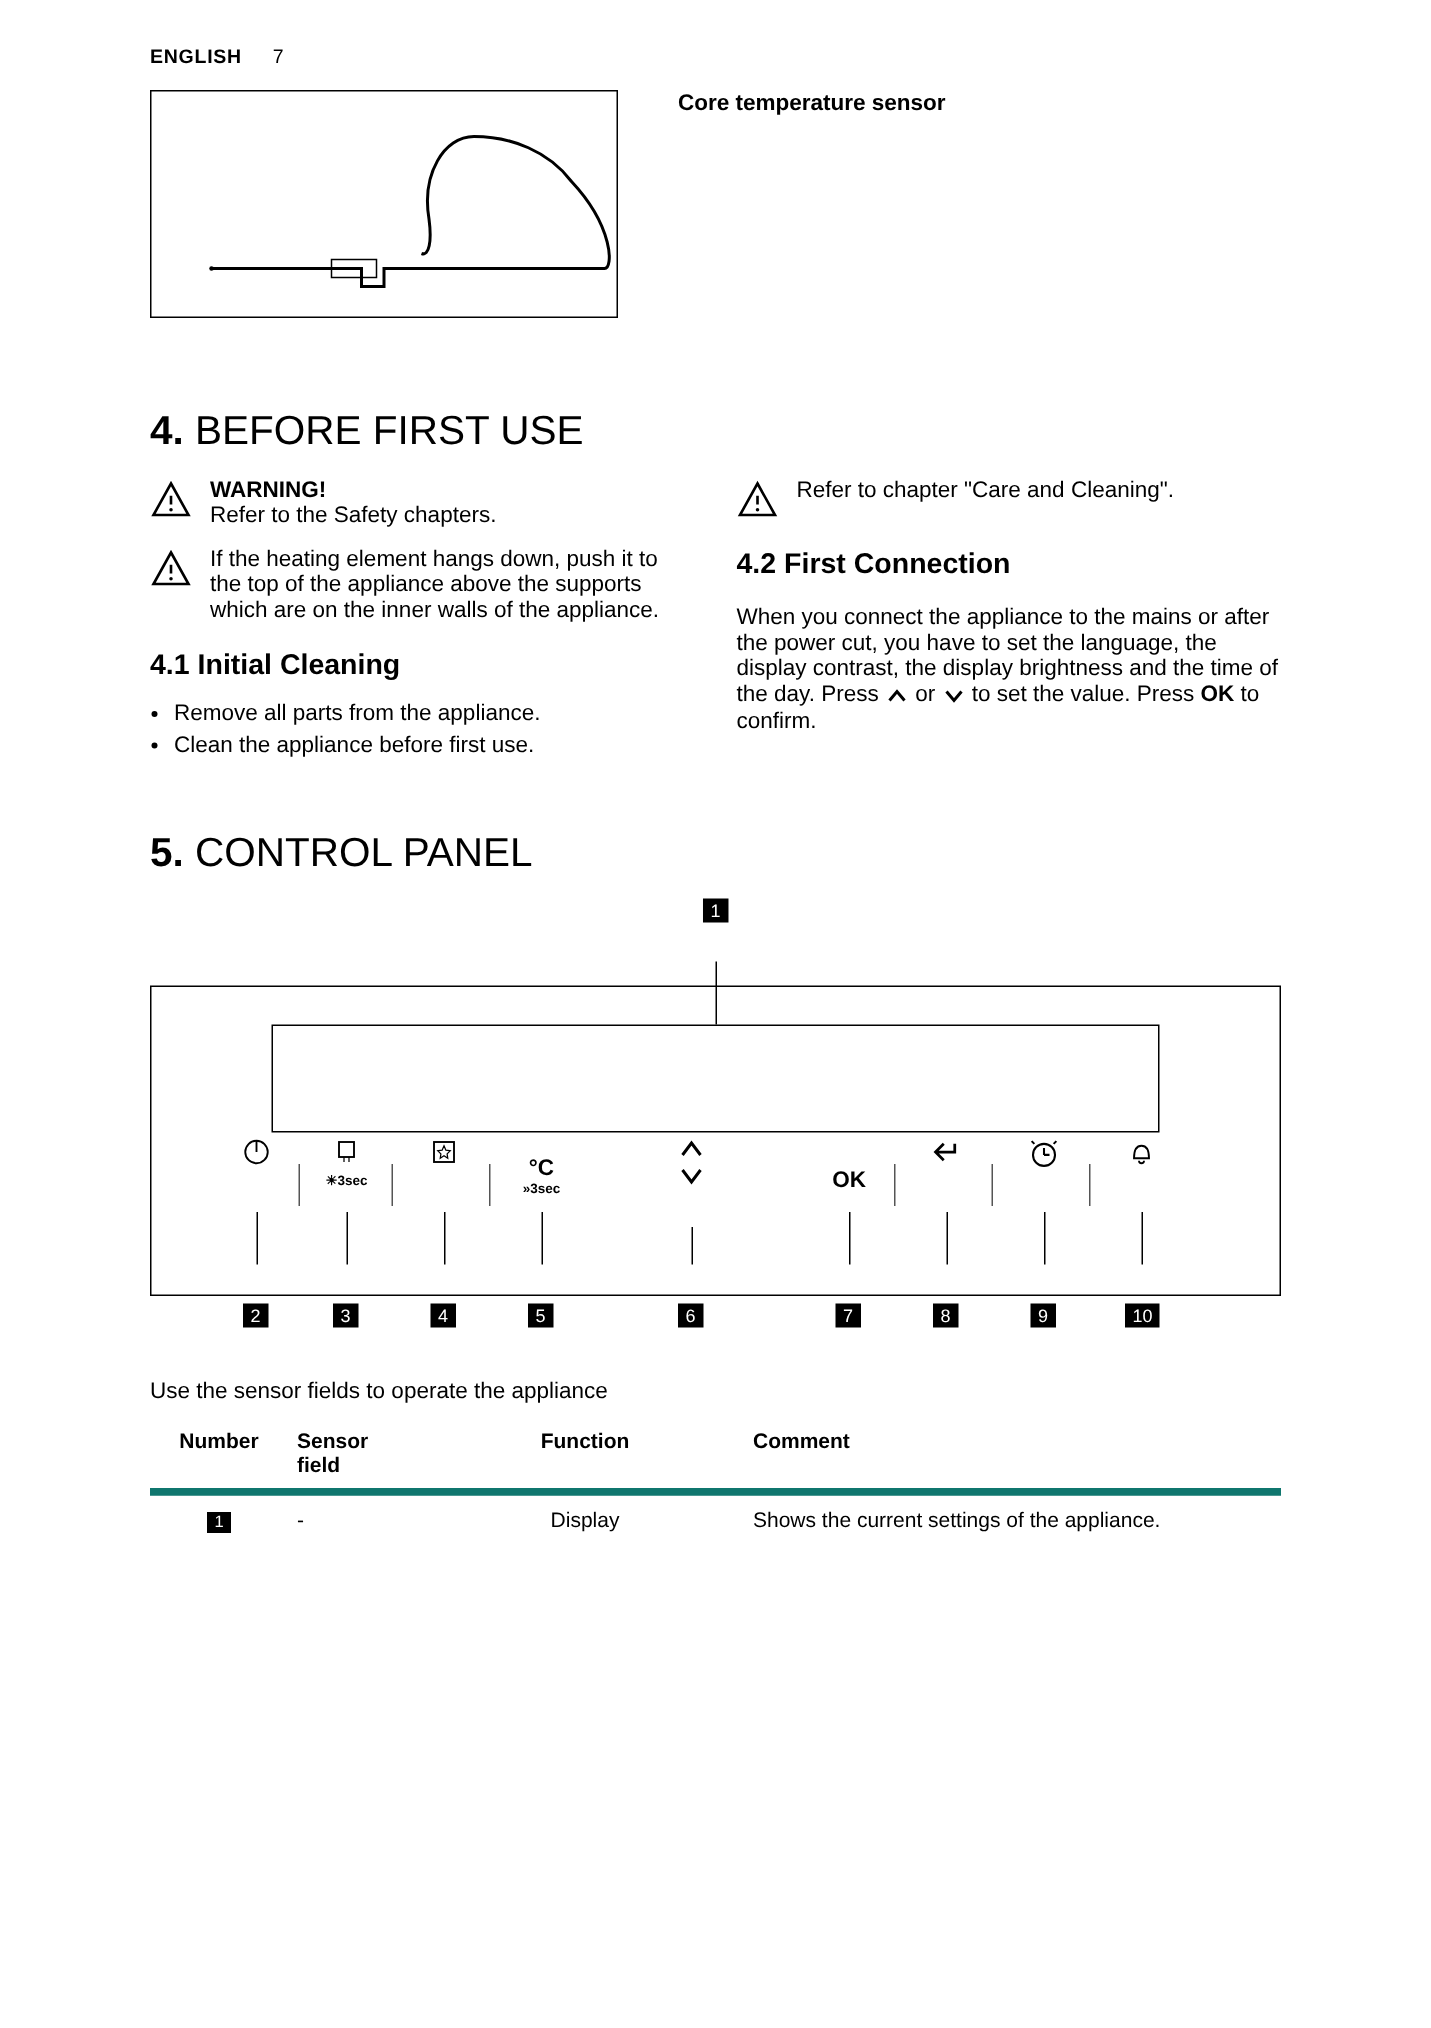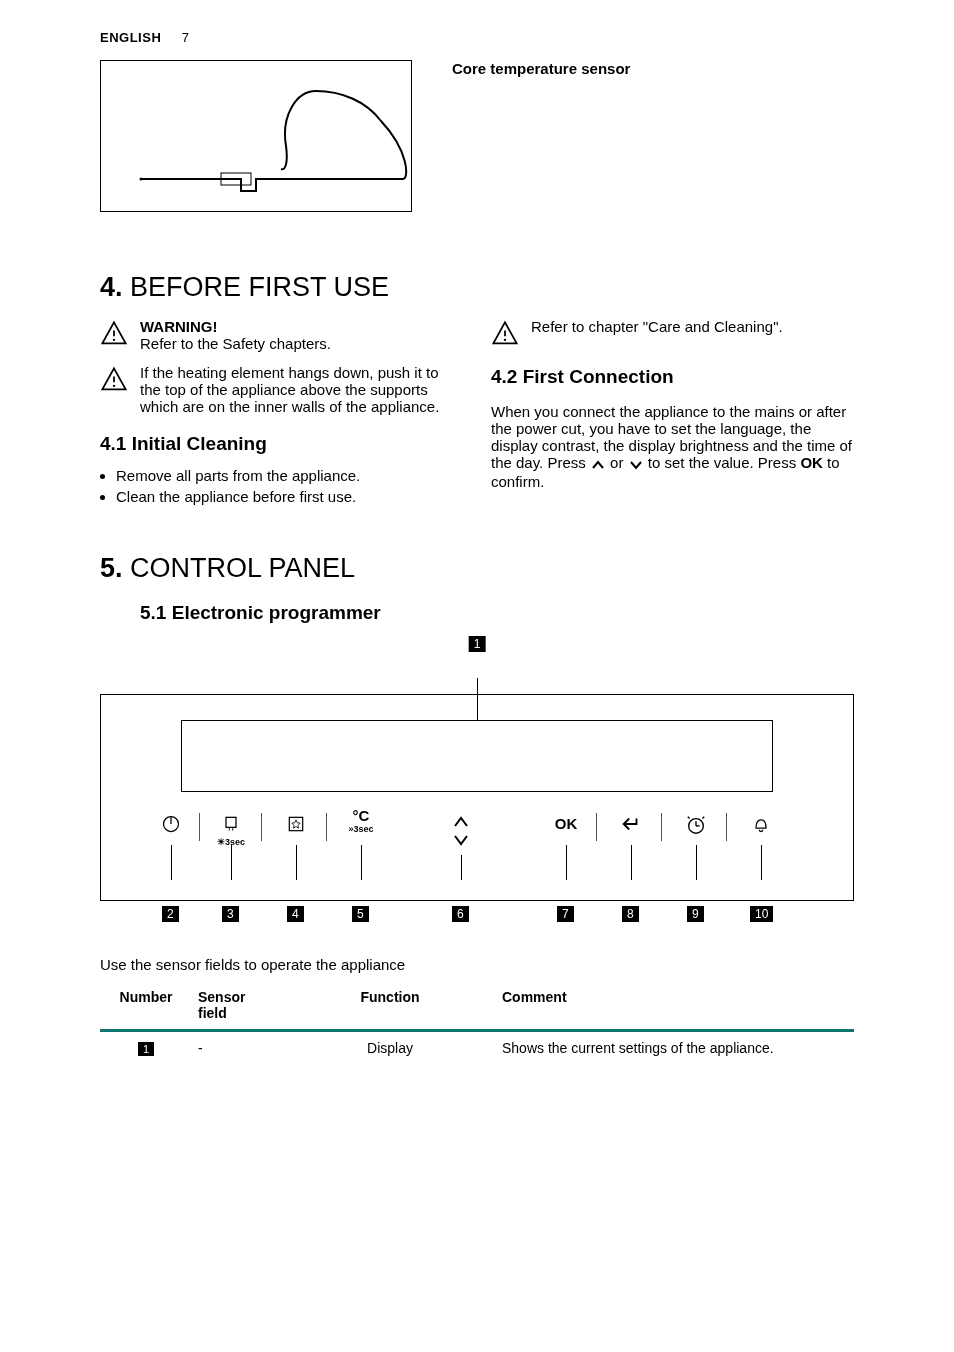--- a/index.html
+++ b/index.html
@@ -92,21 +92,21 @@
   .callout-num {
     position: absolute;
     background: #000;
     color: #fff;
     font-size: 12px;
     padding: 1px 5px;
     text-align: center;
   }
   .panel-btn {
     position: absolute;
-    top: 119px;
+    top: 100px;
     font-size: 15px;
     text-align: center;
     width: 50px;
   }
   .panel-sep {
     position: absolute;
     top: 118px;
     height: 28px;
     width: 1px;
     background: #555;
@@ -117,21 +117,21 @@
   table.func {
     border-collapse: collapse;
     width: 100%;
   }
   table.func th, table.func td {
     font-size: 14px;
     padding: 8px 6px;
     vertical-align: top;
   }
   table.func thead th {
-    border-bottom: 3px solid #0f766e;
+    border-bottom: 5px solid #0f766e;
     font-weight: bold;
   }
   table.func th:nth-child(1), table.func td:nth-child(1){ width: 80px; text-align:center;}
   table.func th:nth-child(2), table.func td:nth-child(2){ width: 80px; text-align:left;}
   table.func th:nth-child(3), table.func td:nth-child(3){ width: 200px; text-align:center;}
   table.func th:nth-child(4), table.func td:nth-child(4){ text-align:left;}
   .row-num-badge {
     background:#000; color:#fff; font-size:11px; padding:1px 5px;
   }
   .inline-icon { display:inline-block; vertical-align:middle; }
@@ -239,24 +239,20 @@
         <span> to confirm.</span>
       </p>
     </div>
   </div>
 
   <h2 class="section-heading">
     <span class="num">5.</span>
     <span>CONTROL PANEL</span>
   </h2>
 
-  <h3 class="sub-heading" style="padding-left:40px;">
-    <span class="subnum">5.1</span>
-    <span>Electronic programmer</span>
-  </h3>
 
   <div style="position:relative; height:18px;">
     <div class="callout-num" style="left:50%; transform:translateX(-50%); top:0;">1</div>
   </div>
 
   <div class="panel-diagram">
 
     <div class="callout-line" style="left:50%; top:-17px; width:1px; height:42px;"></div>
     <div class="display-screen"></div>
 

